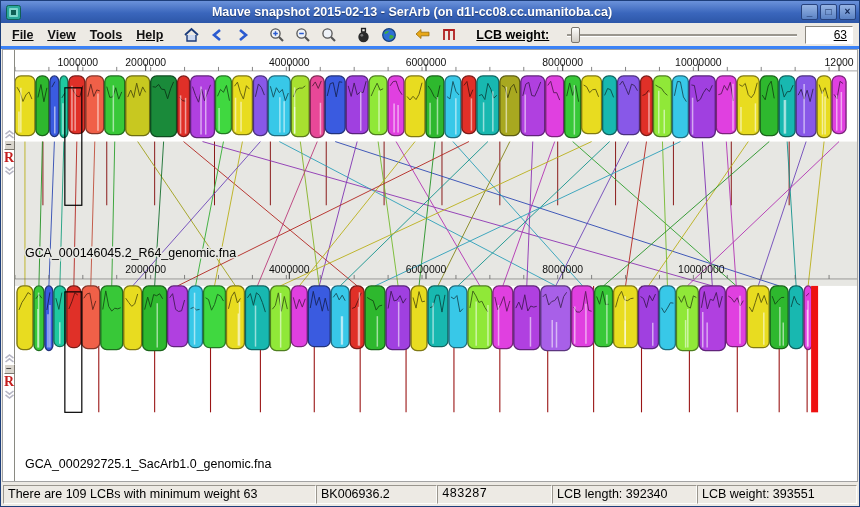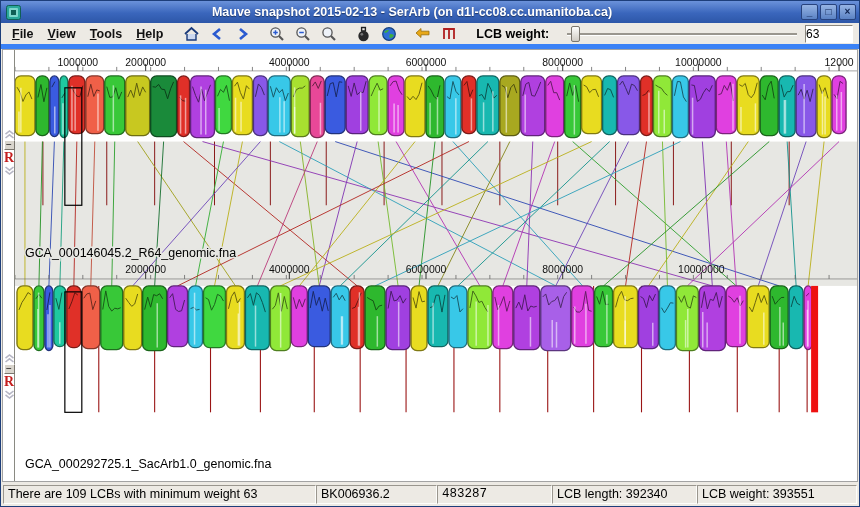--- a/index.html
+++ b/index.html
@@ -22,21 +22,21 @@
   }
   .win-btn{
     width:17px; height:16px; margin-left:2px; border:1px solid #27437e; border-radius:2px;
     background:linear-gradient(to bottom,#96b4e4,#5a82c4);
     color:#0e2350; font-size:10px; line-height:13px; text-align:center; font-weight:bold;
     cursor:default; user-select:none;
   }
   
   .menurow{
     height:26px; display:flex; align-items:center;
-    background:#EDEAE4; border-bottom:5px solid #3b82f6; padding:0 4px;
+    background:#EDEAE4; border-bottom:3px solid #3b82f6; padding:0 4px;text-decoration:underline;
   }
   .menu-item{
     font-size:12.5px; font-weight:bold; color:#111; padding:0 7px; cursor:default;
   }
   .tb{
     width:24px; height:22px; border:1px solid transparent; background:transparent;
     display:flex; align-items:center; justify-content:center; padding:0; margin:0 1px;
   }
   .tb-gap{ width:8px; }
   .lcb-label{ font-size:12.5px; font-weight:bold; margin:0 16px 0 14px; white-space:nowrap; }
@@ -46,21 +46,21 @@
     background:#9a968e; border-bottom:1px solid #fff;
   }
   .slider .thumb{
     position:absolute; left:6px; top:1px; width:9px; height:16px;
     background:linear-gradient(to bottom,#fdfdfb,#cfcbc3);
     border:1px solid #7a766e; border-radius:2px;
   }
   .weight-box{
     width:48px; height:18px; margin:0 2px 0 6px; background:#fff;
     border:1px solid; border-color:#8a867e #fff #fff #8a867e;
-    font-size:12px; line-height:16px; padding-right:5px;
+    font-size:12px; line-height:16px; text-align:right; padding-right:5px;
   }
   
   .main{
     position:absolute; top:48px; left:1px; width:856px; height:433px;
     background:#fff; border:1px solid #a3a3a3;
   }
   .main svg{ display:block; width:100%; height:100%; }
   svg text{ font-family:"Liberation Sans", sans-serif; }
   .vsep{ position:absolute; top:0; bottom:0; left:11px; width:1px; background:#8a8a82; }
   .side-controls{

